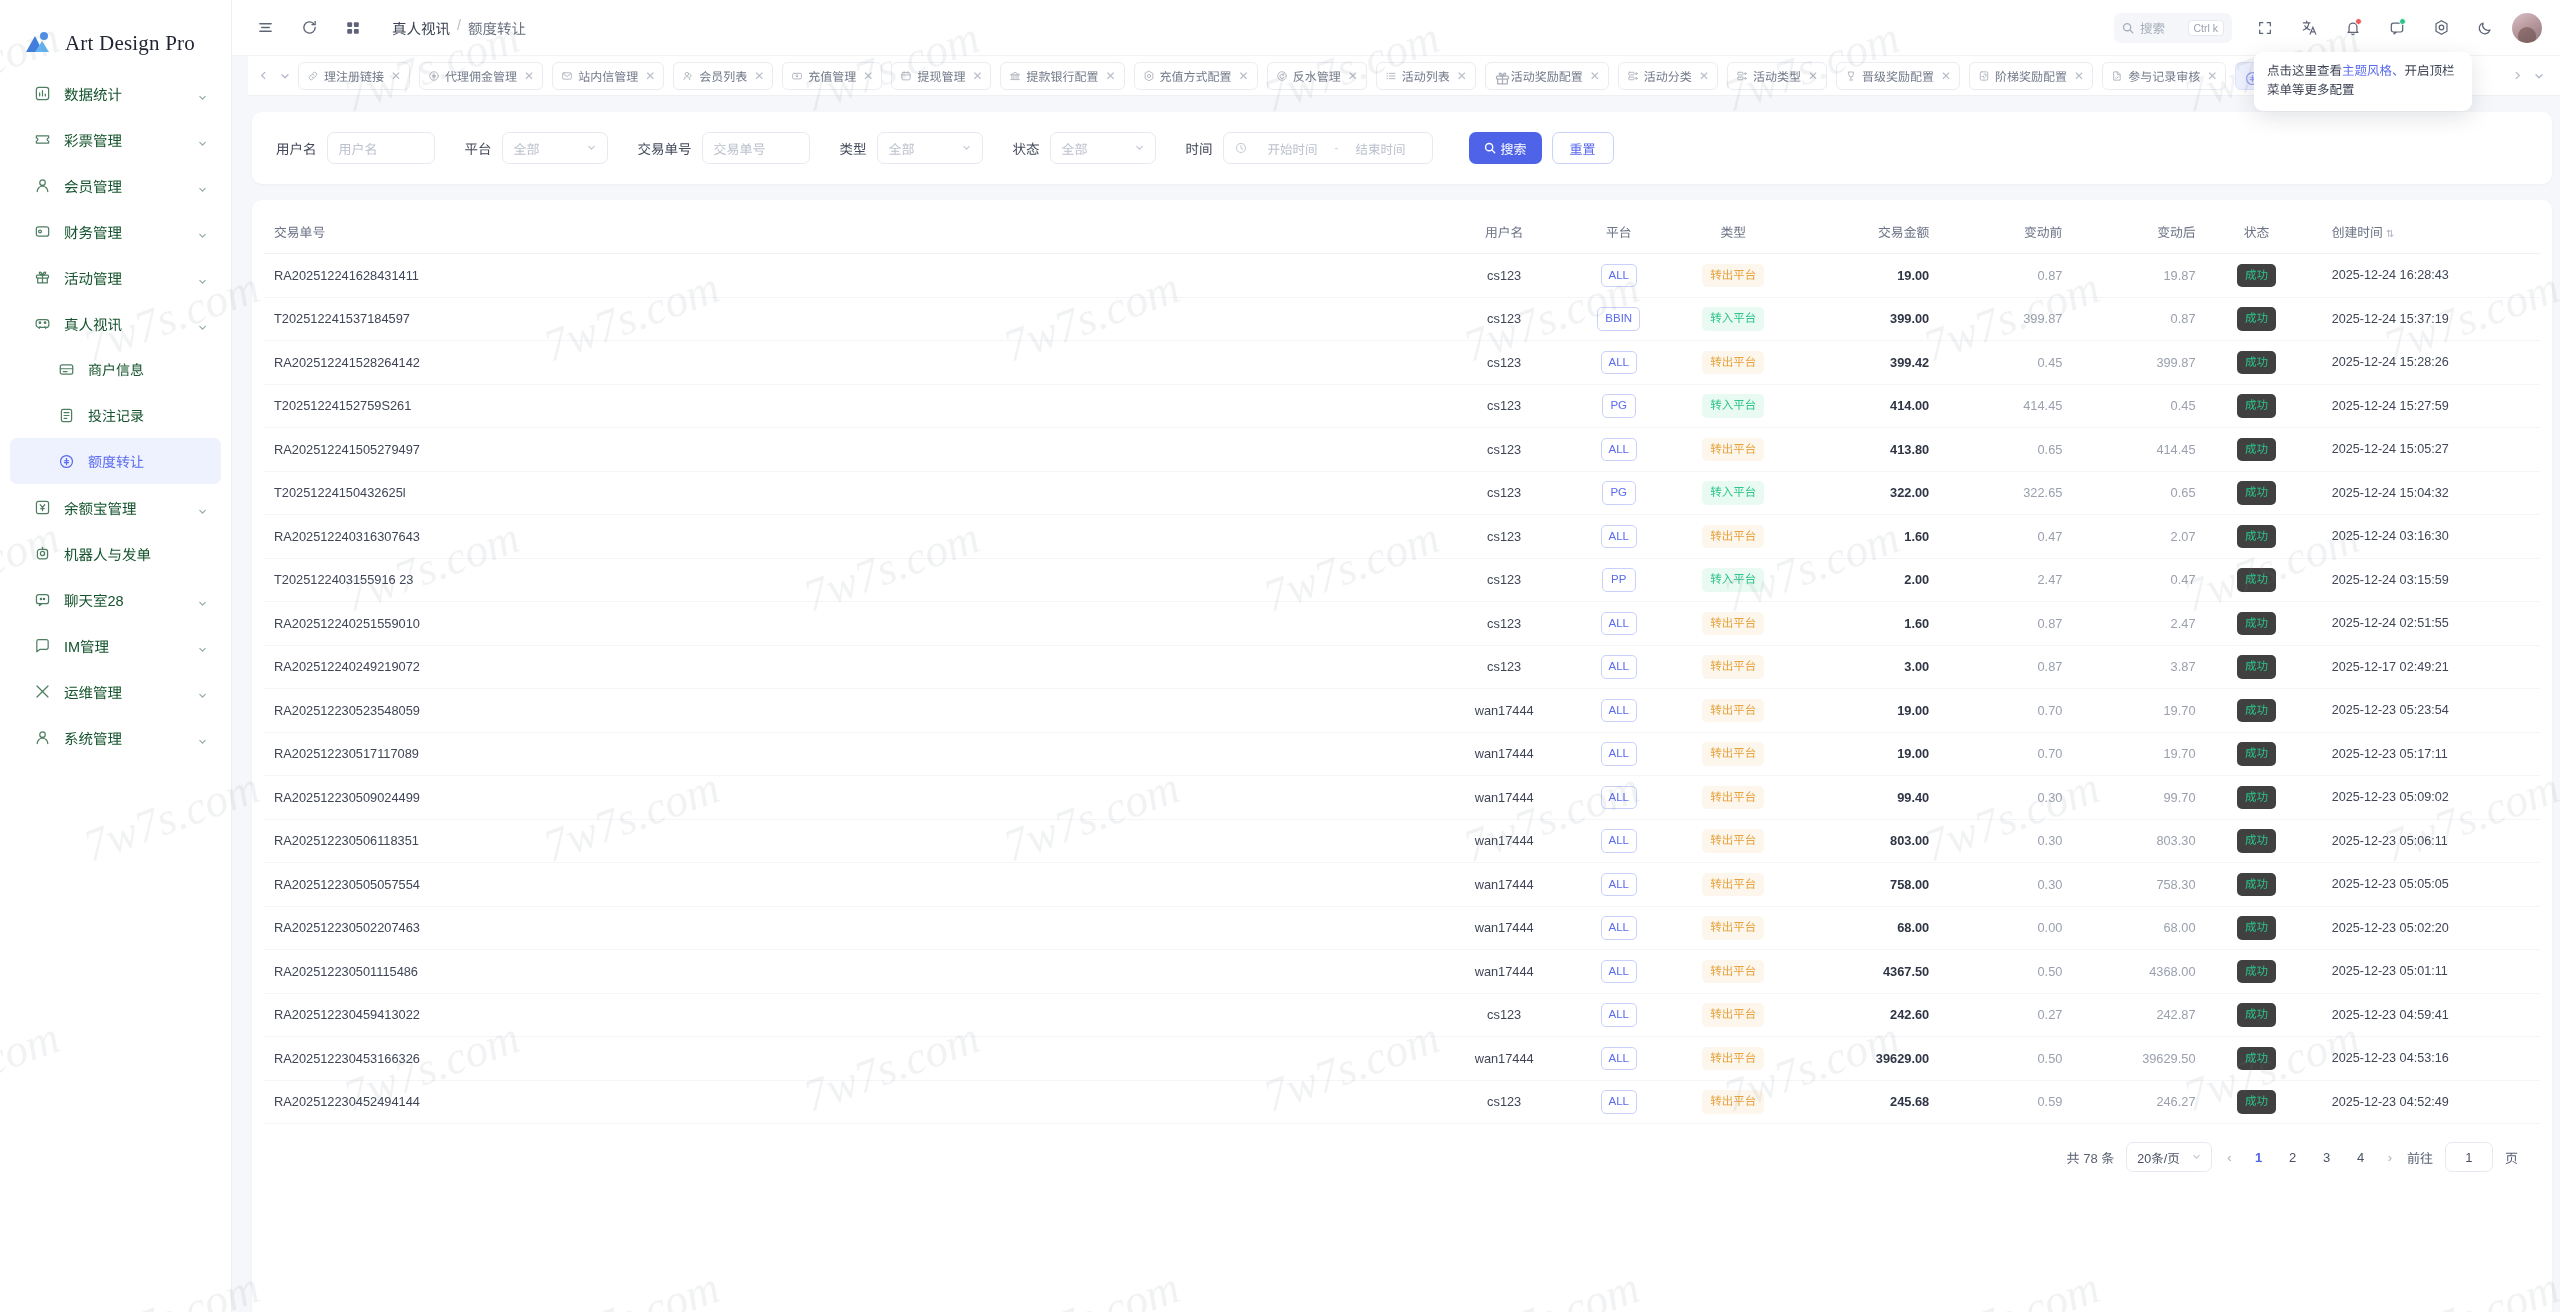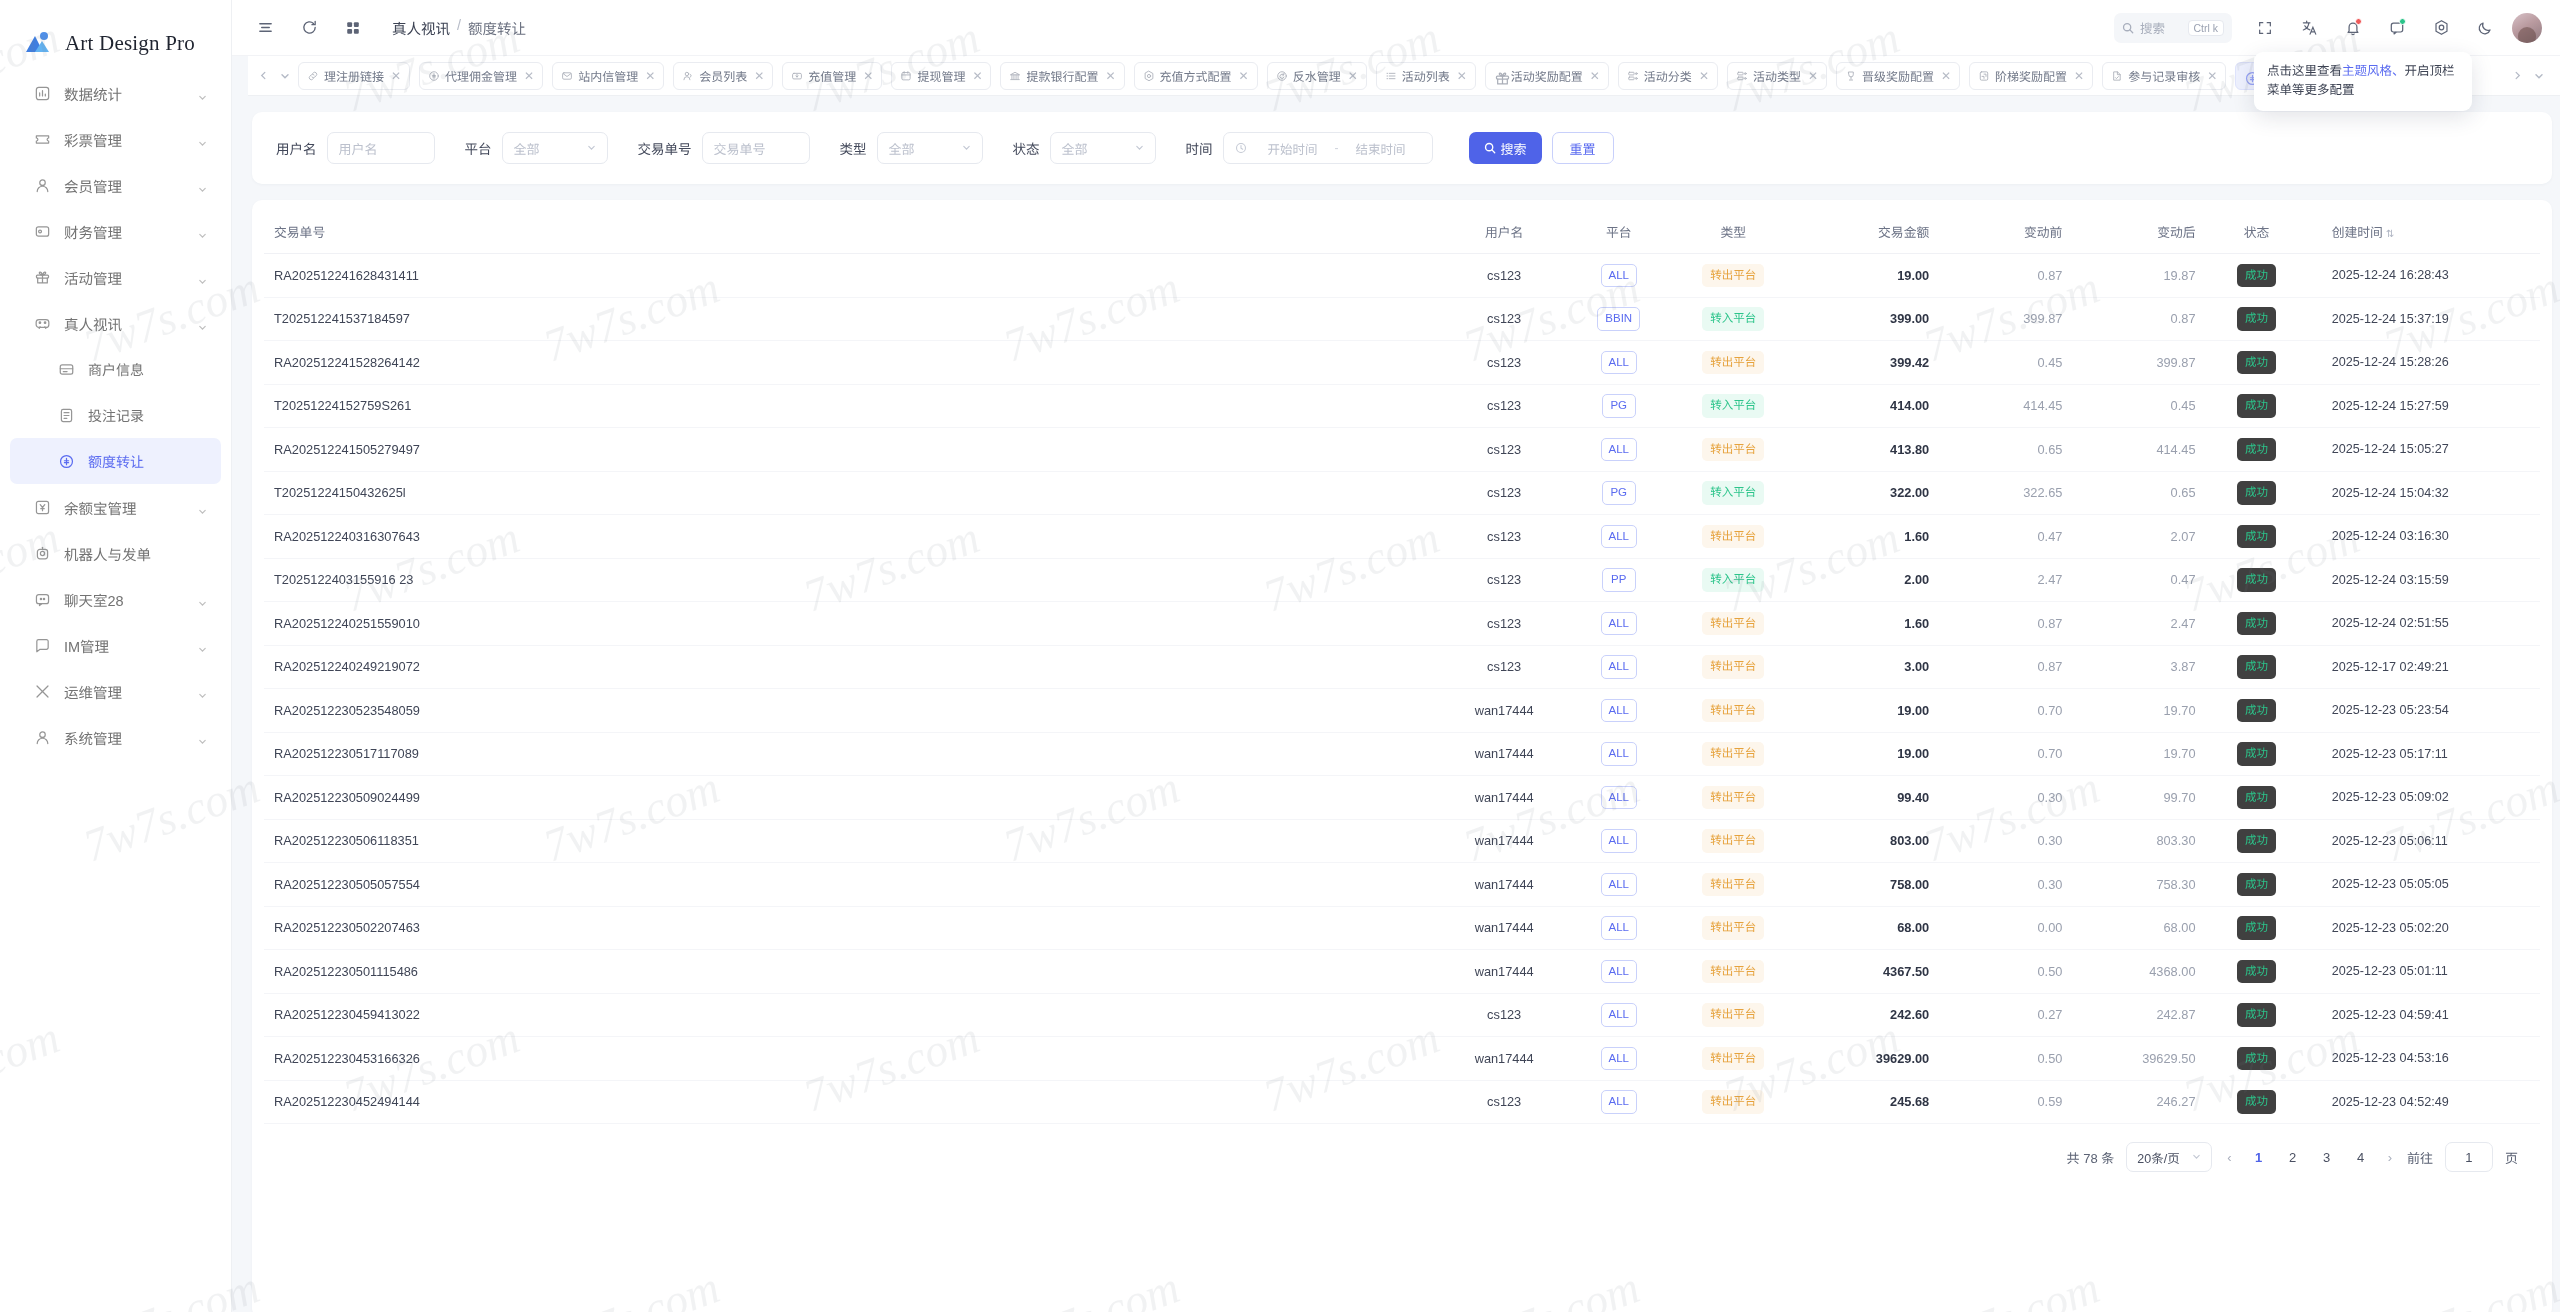--- a/index.html
+++ b/index.html
@@ -38,21 +38,21 @@
   .brand-logo{ width:30px; height:26px; position:relative; }
   .brand-logo svg{ display:block; }
   .brand-name{
     font-size:21px; color:#1f2430; font-weight:400; letter-spacing:.2px;
     font-family:"Liberation Serif", serif;
   }
   .nav{ padding-top:14px; }
   .nav-item{
     height:46px; display:flex; align-items:center; gap:13px;
     padding-left:24px; margin:0 10px 0 10px; border-radius:7px;
-    color:#737373; font-size:14.5px; cursor:pointer; position:relative;
+    color:#14532d; font-size:14.5px; cursor:pointer; position:relative;
   }
   .nav-item .ico{ width:17px; height:17px; flex:none; opacity:.75; }
   .nav-item .caret{
     position:absolute; right:14px; width:9px; height:9px; opacity:.45;
   }
   .nav-item.sub{ padding-left:48px; font-size:14px; }
   .nav-item.active{
     background:#eef1fe; color:#5a6bf0;
   }
   .nav-item.active .ico{ opacity:1; }

